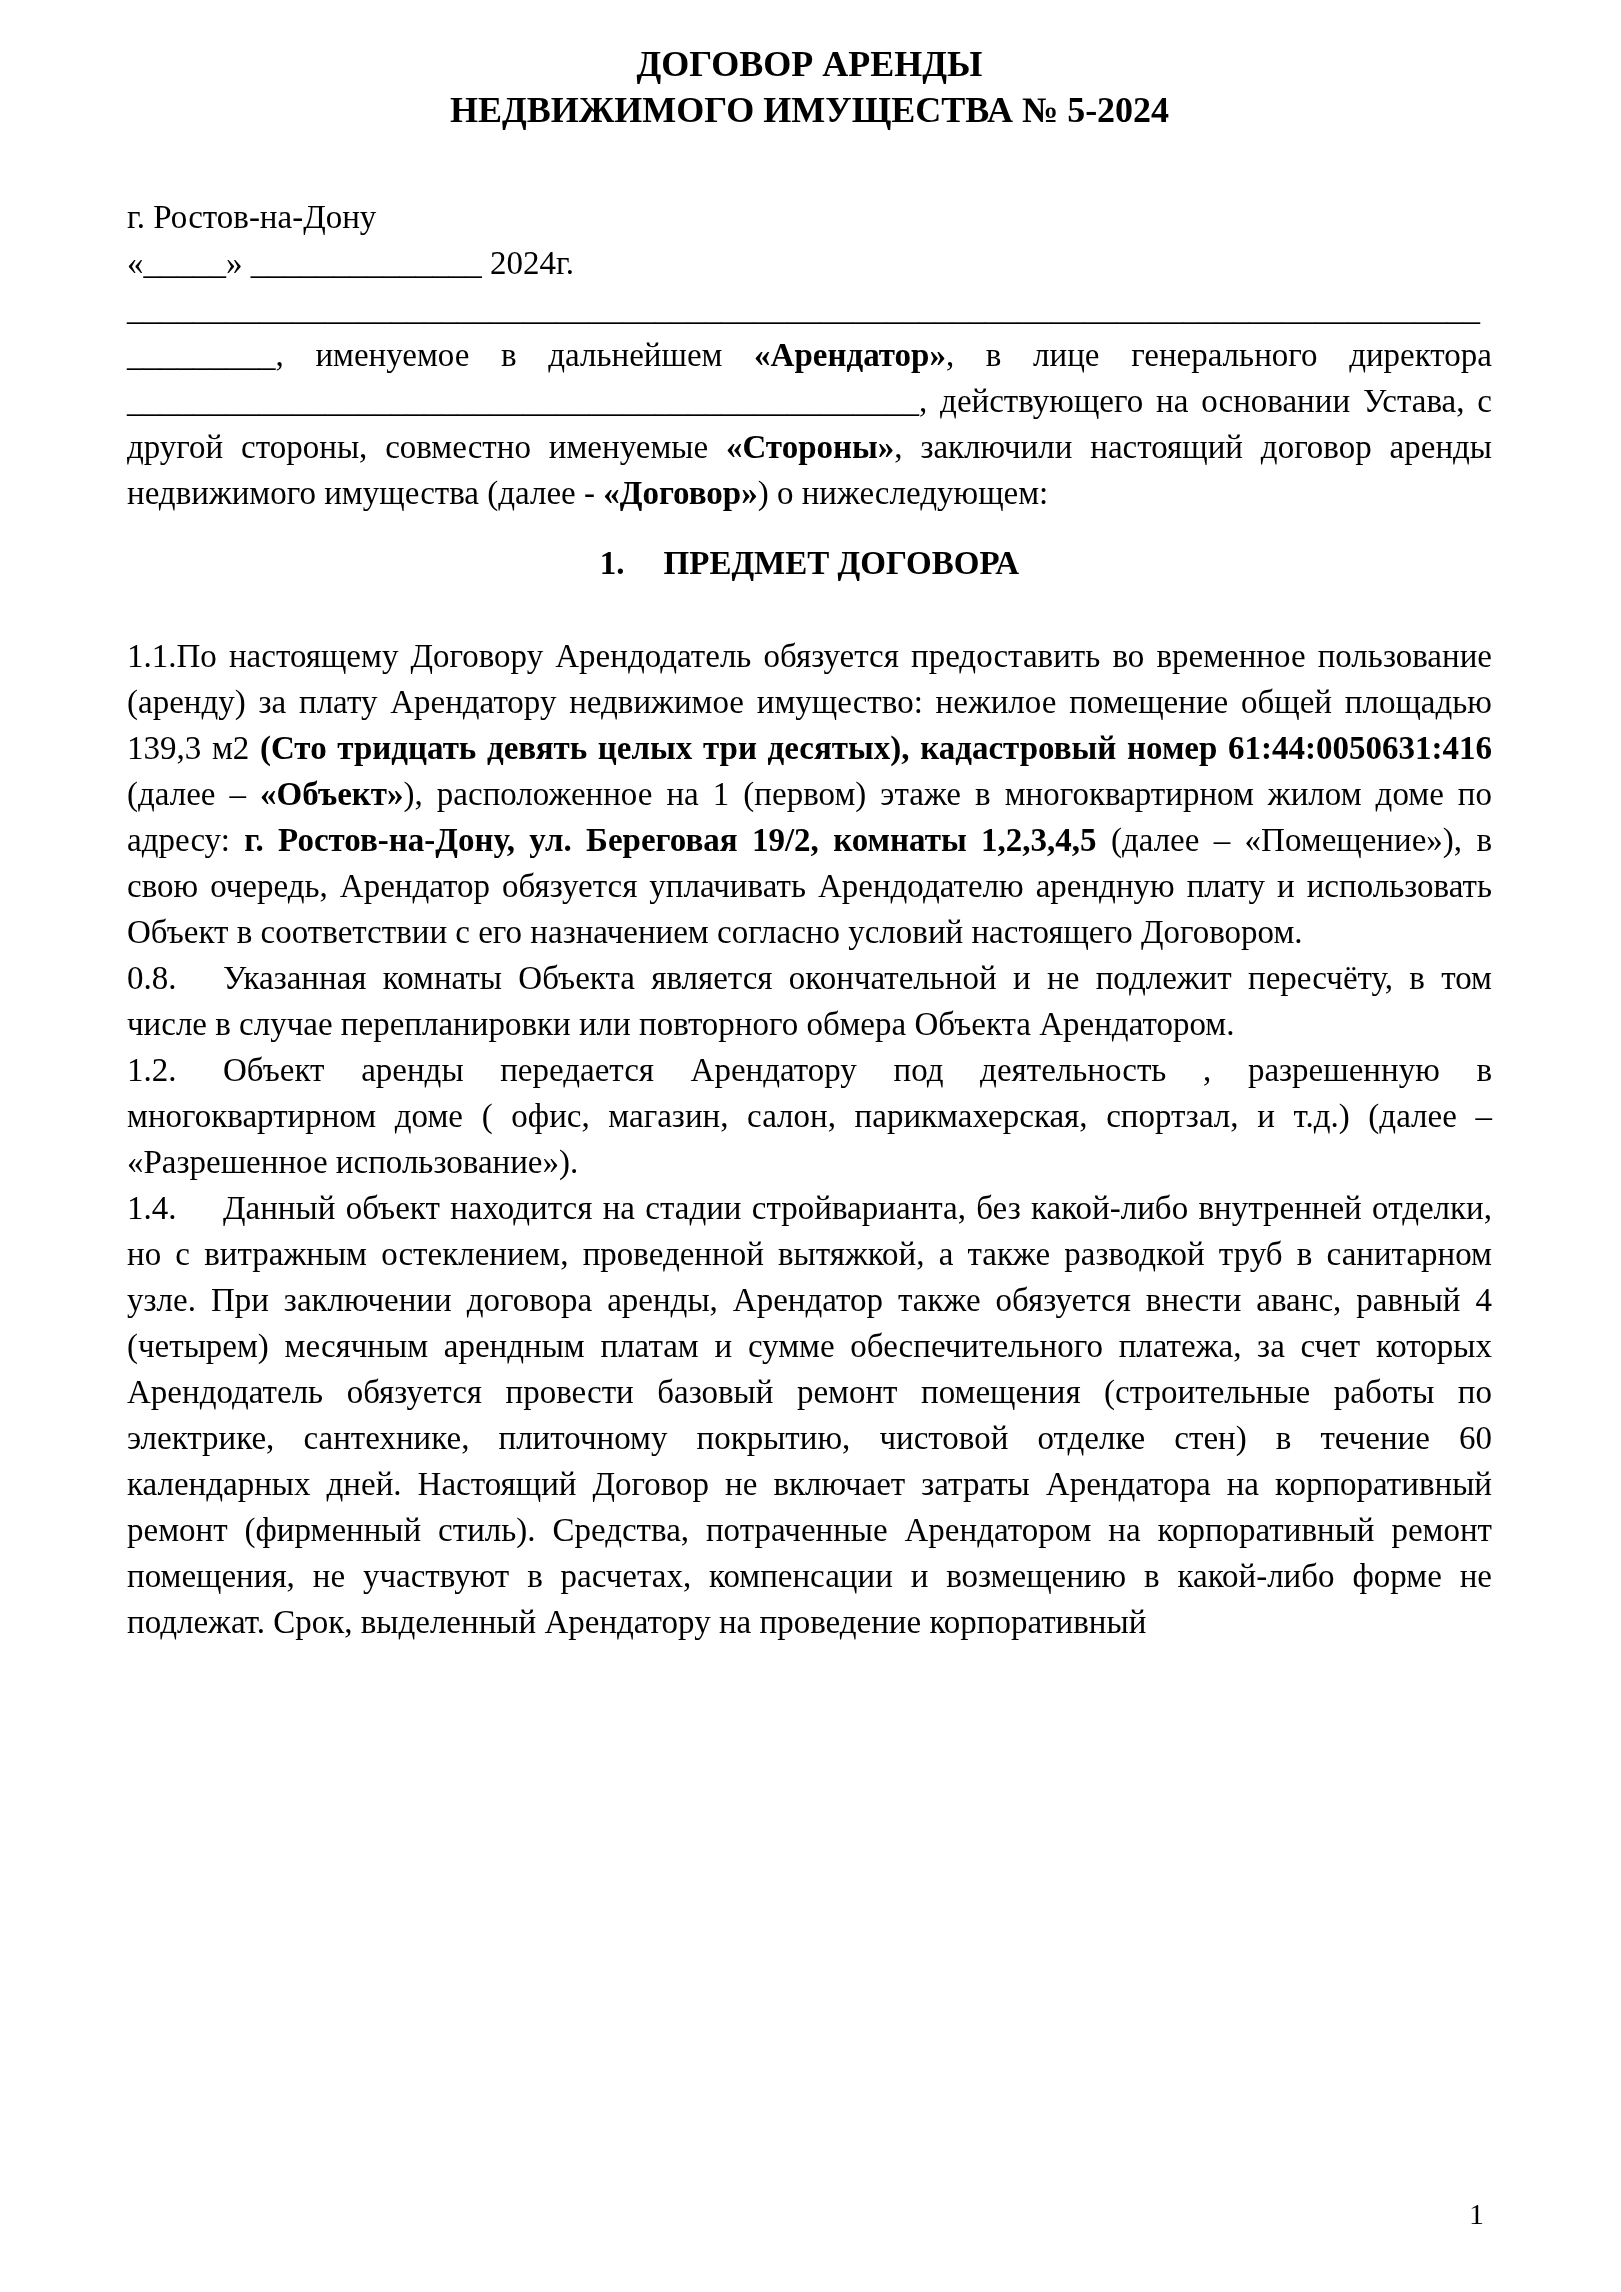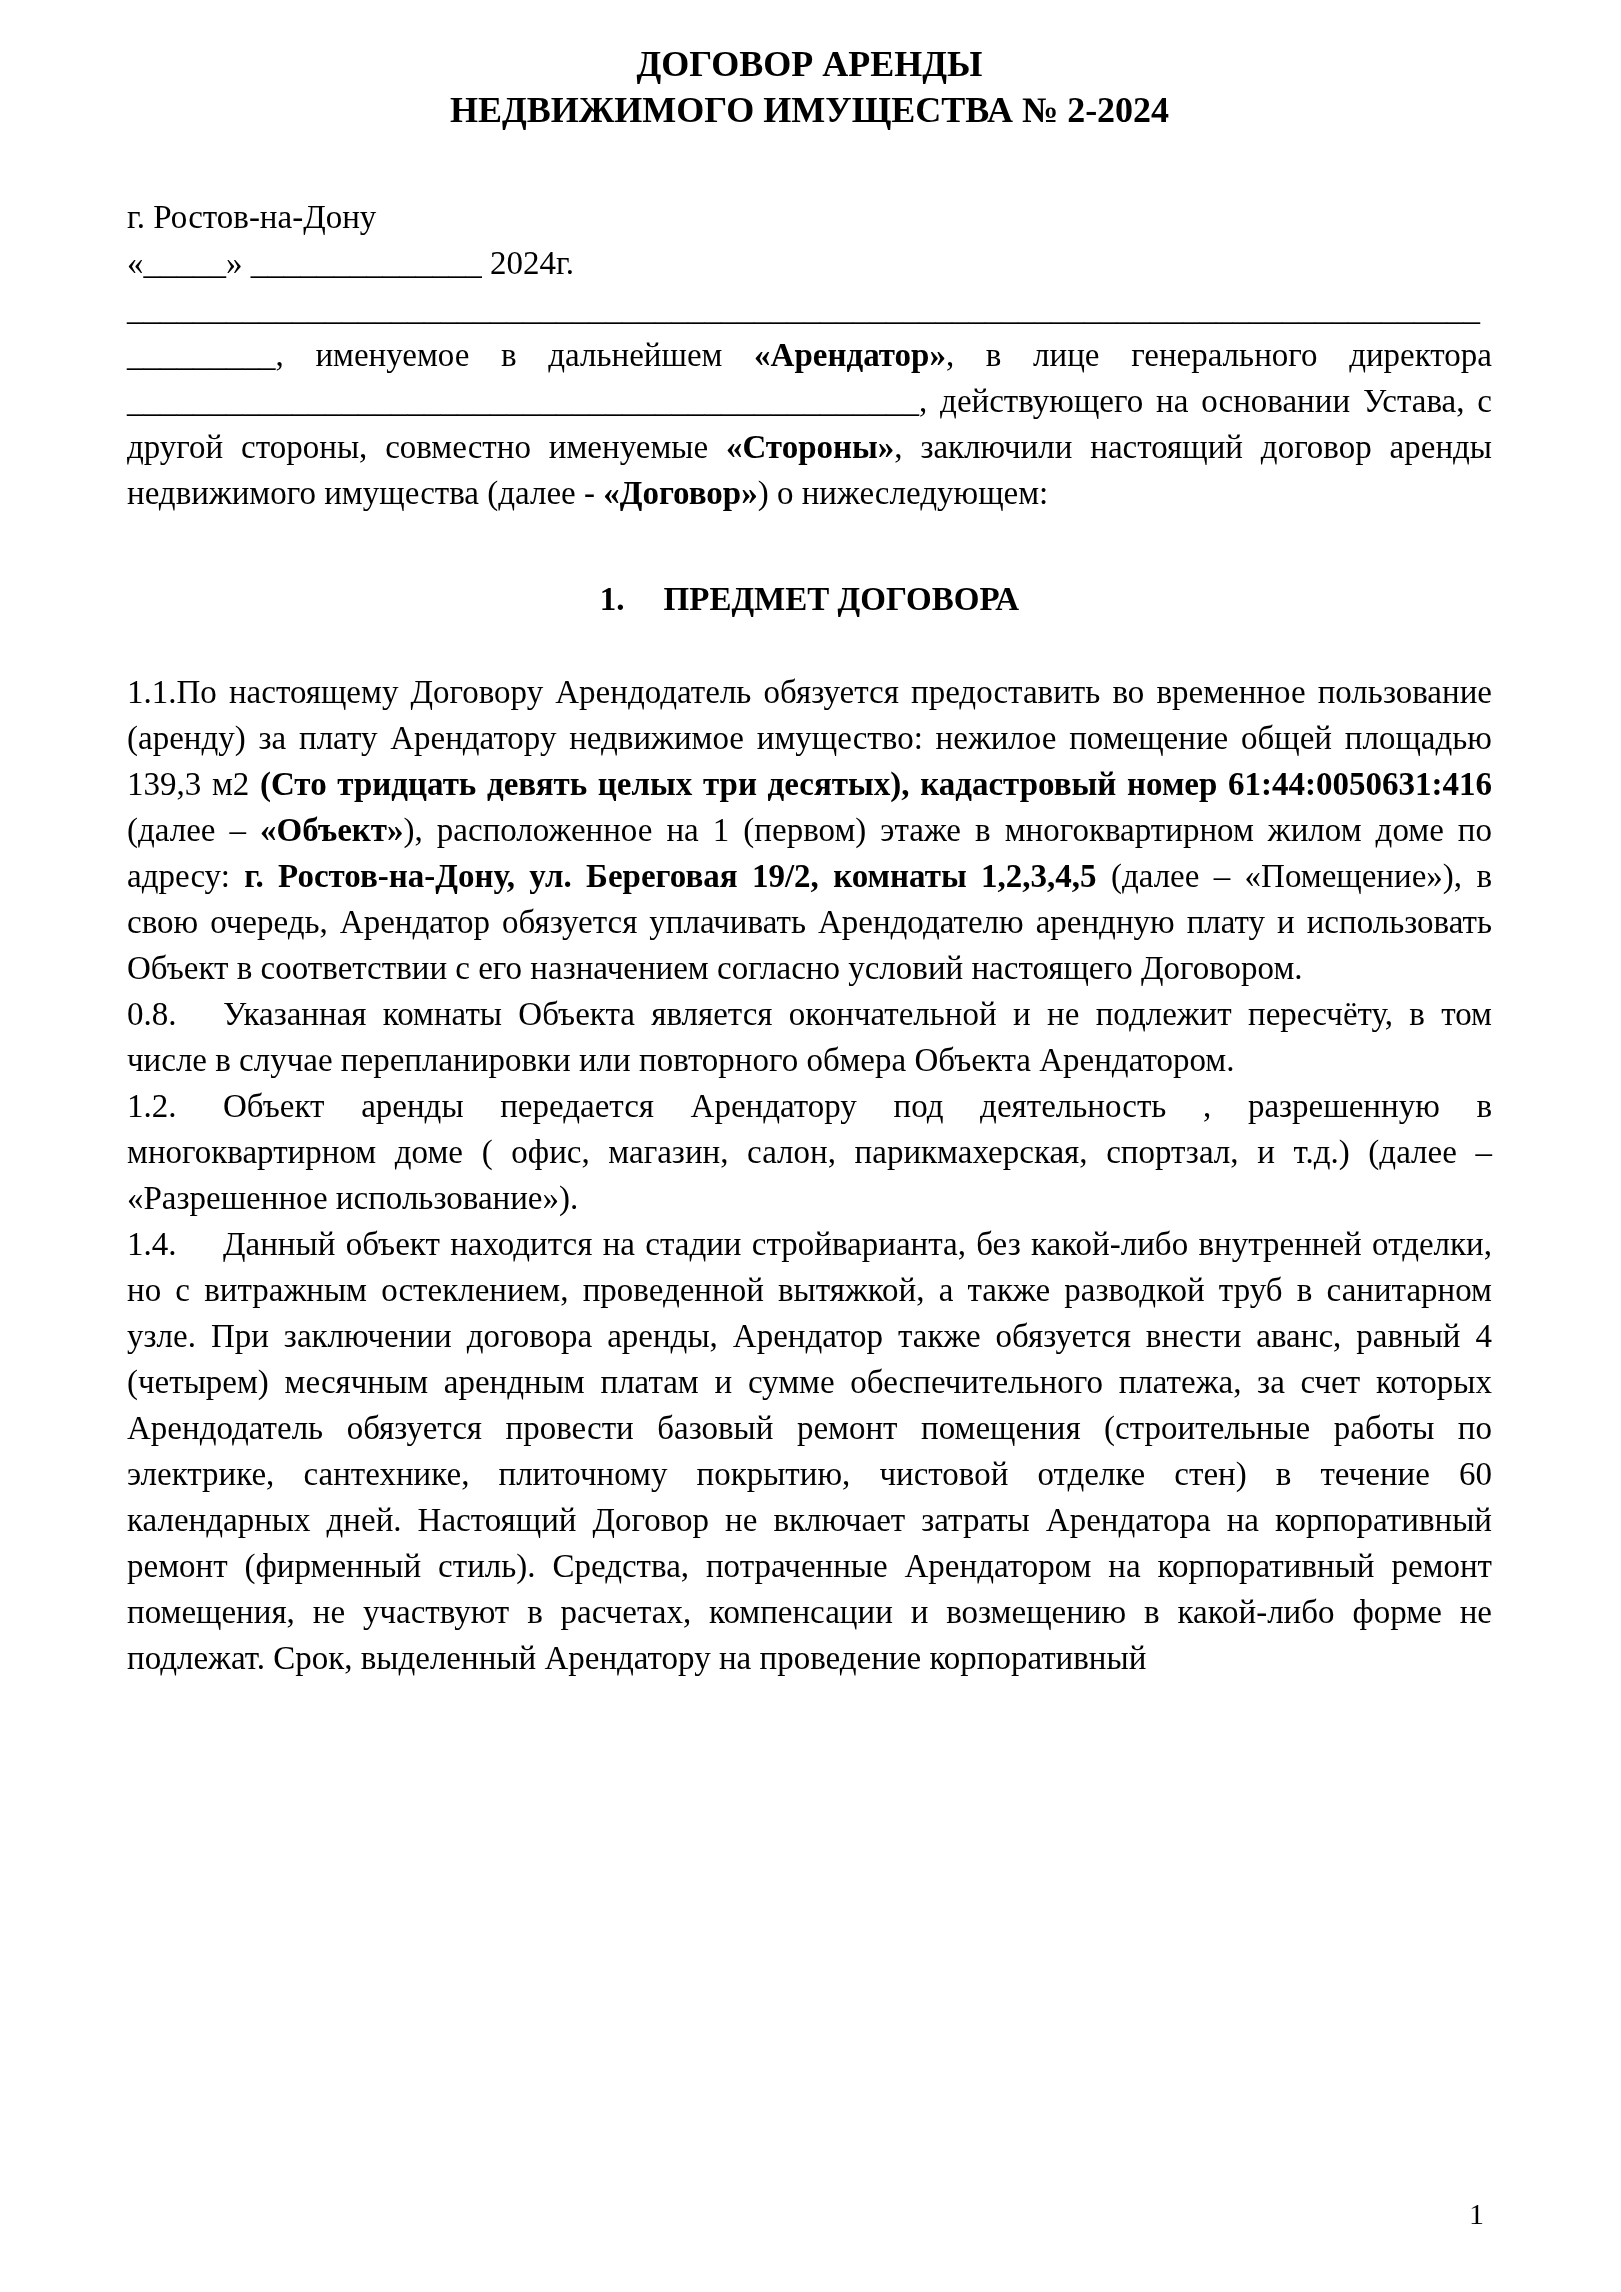--- a/index.html
+++ b/index.html
@@ -33,42 +33,42 @@
   }
   .para {
     text-align: justify;
   }
   .para.indent { text-indent: 96px; }
   .para.breakable { overflow-wrap: break-word; word-break: break-word; }
   .preamble-landlord { margin-top: 47px; }
   .section-heading {
     text-align: center;
     font-weight: bold;
-    margin-top: 60px;
+    margin-top: 24px;
   }
   .section-heading .heading-title { margin-left: 39px; }
   .clause-subject { margin-top: 47px; }
   .b { font-weight: bold; }
   .num { display: inline-block; width: 96px; }
   .page-number {
     position: absolute;
     top: 2196px;
     right: 137px;
     font-size: 30px;
     line-height: 35px;
   }
 </style>
 </head>
 <body>
 
 <div class="page">
 
   <div class="doc-title">
     <div>ДОГОВОР АРЕНДЫ</div>
-    <div>НЕДВИЖИМОГО ИМУЩЕСТВА № 2-2024</div>
+    <div>НЕДВИЖИМОГО ИМУЩЕСТВА № 5-2024</div>
   </div>
 
   <div class="dateline">
     <span>г. Ростов-на-Дону</span>
     <span>«_____» ______________ 2024г.</span>
   </div>
 
 
   <div class="para breakable"><span>___________________________________________________________________________________________</span><span>, именуемое в дальнейшем </span><span class="b">«Арендатор»</span><span>, в лице генерального директора </span><span>________________________________________________</span><span>, действующего на основании Устава, с другой стороны, совместно именуемые </span><span class="b">«Стороны»</span><span>, заключили настоящий договор аренды недвижимого имущества (далее - </span><span class="b">«Договор»</span><span>) о нижеследующем:</span></div>
 

